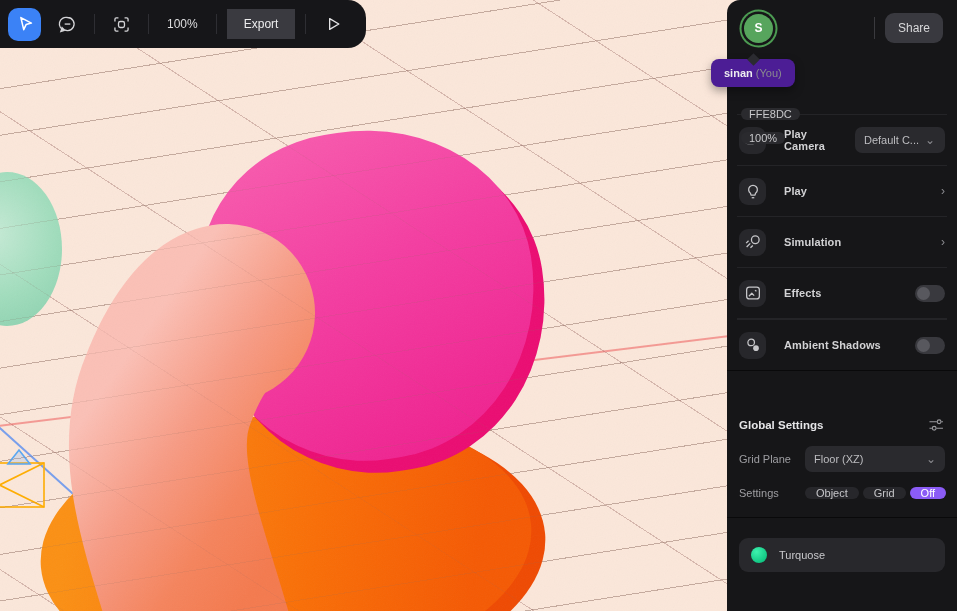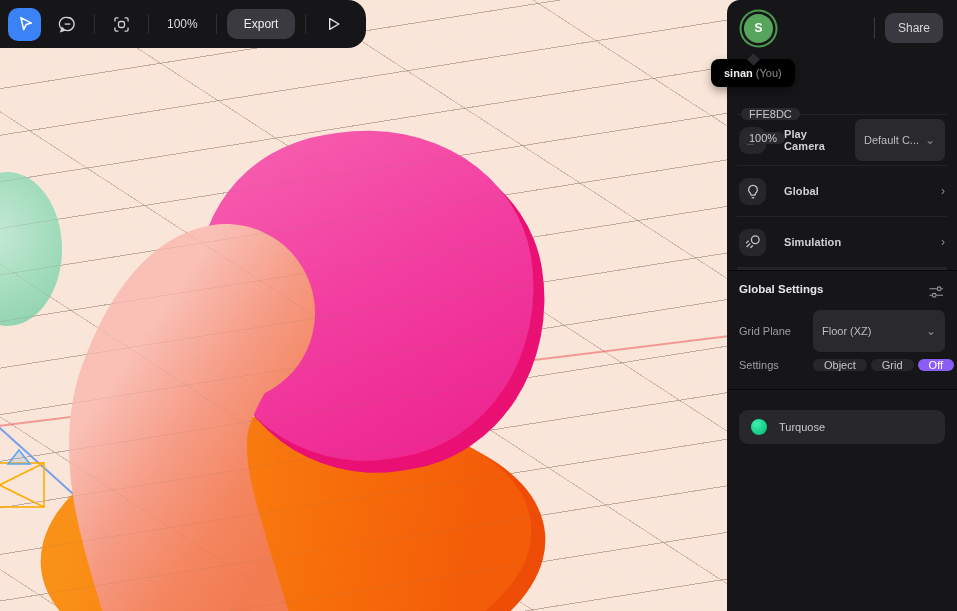--- a/index.html
+++ b/index.html
@@ -46,66 +46,66 @@
   
   .toolbar { position:absolute; left:0; top:0; height:48px; width:366px; z-index:100;
     background:#161619; border-radius:0 18px 18px 0;
     display:flex; align-items:center; gap:10px; padding:0 16px 0 8px; }
   .tool-btn { width:33px; height:33px; border-radius:10px; display:flex;
     align-items:center; justify-content:center; cursor:pointer; flex:0 0 auto; }
   .tool-btn.active { background:#3B82F6; }
   .tb-sep { width:1px; height:20px; background:#2e2e33; flex:0 0 auto; }
   .zoom-label { color:#DEDEE0; font-size:12px; padding:0 8px; }
   .export-btn { background:#3A3A40; color:#EDEDEE; font-size:12px; border:none;
-    border-radius:10px; padding:8px 17px; cursor:pointer; }
+    border-radius:0; padding:8px 17px; cursor:pointer; }
 
   
   .panel { position:absolute; right:0; top:0; bottom:0; width:230px; z-index:100;
     background:#161618; border-radius:13px 0 0 0; color:#CFCFD2; font-size:11px; }
   .p-header { height:56px; display:flex; align-items:center; padding:0 14px; gap:10px; }
   .avatar { width:29px; height:29px; border-radius:50%; background:#57A55D;
     display:flex; align-items:center; justify-content:center; color:#fff;
     font-size:12px; font-weight:bold; cursor:pointer;
     box-shadow:0 0 0 2.5px #161618, 0 0 0 4.5px #4C9B52; margin-left:3px; }
   .p-header .spacer { flex:1; }
   .v-sep { width:1px; height:22px; background:#3A3A3E; }
   .share-btn { background:#39393F; color:#D8D8DA; font-size:12px; border:none;
     border-radius:9px; padding:8px 13px; cursor:pointer; }
-  .tooltip { position:absolute; left:-16px; top:59px; background:#000000;
+  .tooltip { position:absolute; left:-16px; top:59px; background:#4c1d95;
     border-radius:8px; padding:8px 13px; white-space:nowrap; z-index:20;
     box-shadow:0 4px 10px rgba(0,0,0,.35); }
   .tooltip::before { content:""; position:absolute; left:38px; top:-4px;
     width:9px; height:9px; background:#2B2B30; transform:rotate(45deg); }
   .tooltip b { color:#EDEDEF; font-weight:bold; font-size:11px; }
   .tooltip span { color:#8A8A8F; font-size:11px; }
   .bg-row { height:58px; display:flex; align-items:flex-start; gap:12px;
     padding:16px 14px 0 14px; position:relative;flex-direction:column; }
   .bg-label { color:#B5B5B8; flex:1; }
   .swatch { width:22px; height:22px; border-radius:7px; cursor:pointer;
     box-shadow:inset 0 0 0 1px rgba(0,0,0,.12); }
   .field { background:#2A2A2E; border-radius:7px; height:32px; display:flex;
     align-items:center; padding:0 8px; color:#C8C8CB; cursor:text; }
   .sep { height:1px; background:#242427; margin:0 10px; }
   .sep-strong { height:1px; background:#09090a; }
   .row { height:50px; display:flex; align-items:center; gap:18px; padding:0 12px; cursor:pointer; }
   .icon-sq { width:27px; height:27px; border-radius:9px; background:#27272B;
     display:flex; align-items:center; justify-content:center; flex:0 0 auto; }
   .row-label { flex:1; color:#D2D2D4; font-weight:bold; letter-spacing:.1px; }
   .chev { color:#8A8A8F; font-size:12px; }
-  .dropdown { background:#2A2A2E; border-radius:7px; height:42px; display:flex;
+  .dropdown { background:#2A2A2E; border-radius:7px; height:26px; display:flex;
     align-items:center; gap:6px; padding:0 9px; color:#BDBDC0; cursor:pointer; }
   .dropdown .dd-val { overflow:hidden; text-overflow:ellipsis; white-space:nowrap; }
   .toggle { width:30px; height:17px; border-radius:9px; background:#39393E;
     position:relative; cursor:pointer; flex:0 0 auto; }
   .toggle::after { content:""; position:absolute; left:2px; top:2px; width:13px;
     height:13px; border-radius:50%; background:#58585E; }
   .section { padding:12px 12px 10px 12px; }
-  .sec-title-row { display:flex; align-items:flex-start; height:28px; }
+  .sec-title-row { display:flex; align-items:center; height:28px;margin-top:28px; }
   .sec-title { flex:1; color:#E6E6E8; font-weight:bold; font-size:11.5px; }
-  .gs-row { display:flex; align-items:center; margin-top:6px; height:28px;gap:8px; }
+  .gs-row { display:flex; align-items:center; margin-top:6px; height:28px; }
   .gs-label { flex:0 0 66px; color:#9E9EA2; }
   .gs-row .dropdown { flex:1; justify-content:space-between; }
   .pills { flex:1; display:flex; gap:4px; justify-content:flex-end; }
   .pill { background:#27272B; color:#C5C5C8; border:none; border-radius:8px;
     padding:0 11px; font-size:11px; cursor:pointer; font-family:inherit; }
   .pill.sel { background:#8b5cf6; color:#fff; }
   .asset-item { margin-top:8px; height:34px; background:#28282C; border-radius:9px;
     display:flex; align-items:center; gap:12px; padding:0 12px; cursor:pointer; }
   .asset-dot { width:16px; height:16px; border-radius:50%;
     background:radial-gradient(circle at 35% 30%, #3df2ae, #10c582 75%); }
@@ -238,45 +238,66 @@
 
     <div class="sep"></div>
 
     <div class="row">
       <div class="icon-sq">
         <svg width="20" height="20" viewBox="0 0 22 22" fill="none" stroke="#C6C6C9" stroke-width="1.4">
           <path d="M8.2 13.4 a4.8 4.8 0 1 1 5.6 0 l-.6 2.1 h-4.4 Z" stroke-linejoin="round"></path>
           <path d="M9.6 18.4 h2.8"></path>
         </svg>
       </div>
-      <div class="row-label">Global</div>
+      <div class="row-label">Play</div>
       <span class="chev">›</span>
     </div>
 
     <div class="sep"></div>
 
     <div class="row">
       <div class="icon-sq">
         <svg width="20" height="20" viewBox="0 0 22 22" fill="none" stroke="#C6C6C9" stroke-width="1.4">
           <circle cx="13.5" cy="8.5" r="4.2"></circle>
           <path d="M4 16.5 l4 -4 M3.5 12.2 l2.6 -2.6 M8.2 17.4 l2.6 -2.6"></path>
         </svg>
       </div>
       <div class="row-label">Simulation</div>
       <span class="chev">›</span>
     </div>
 
     <div class="sep"></div>
 
-
-    <div class="sep"></div>
-
-
-    <div class="sep"></div>
-
+    <div class="row">
+      <div class="icon-sq">
+        <svg width="20" height="20" viewBox="0 0 22 22" fill="none" stroke="#C6C6C9" stroke-width="1.4">
+          <rect x="4" y="4.5" width="14" height="13" rx="3"></rect>
+          <path d="M6.5 14.5 l3.2 -3.2 2.6 2.6" stroke-linejoin="round"></path>
+          <path d="M13.2 8 l1.6 1.2"></path>
+        </svg>
+      </div>
+      <div class="row-label">Effects</div>
+      <div class="toggle"></div>
+    </div>
+
+    <div class="sep"></div>
+
+
+    <div class="sep"></div>
+
+    <div class="row">
+      <div class="icon-sq">
+        <svg width="20" height="20" viewBox="0 0 22 22" fill="none" stroke="#C6C6C9" stroke-width="1.4">
+          <circle cx="9" cy="8.2" r="3.6"></circle>
+          <circle cx="14.3" cy="14.5" r="3.1" fill="#C6C6C9" stroke="none"></circle>
+        </svg>
+      </div>
+      <div class="row-label">Ambient Shadows</div>
+      <div class="toggle"></div>
+    </div>
 
     <div class="sep-strong"></div>
 
     <div class="section">
       <div class="sec-title-row">
         <div class="sec-title">Global Settings</div>
         <svg width="18" height="18" viewBox="0 0 22 22" fill="none" stroke="#9A9A9E" stroke-width="1.4">
           <path d="M3 7 h9 M17.5 7 h2 M3 15 h3 M11.5 15 h8"></path>
           <circle cx="14.8" cy="7" r="2.3"></circle>
           <circle cx="8.8" cy="15" r="2.3"></circle>

